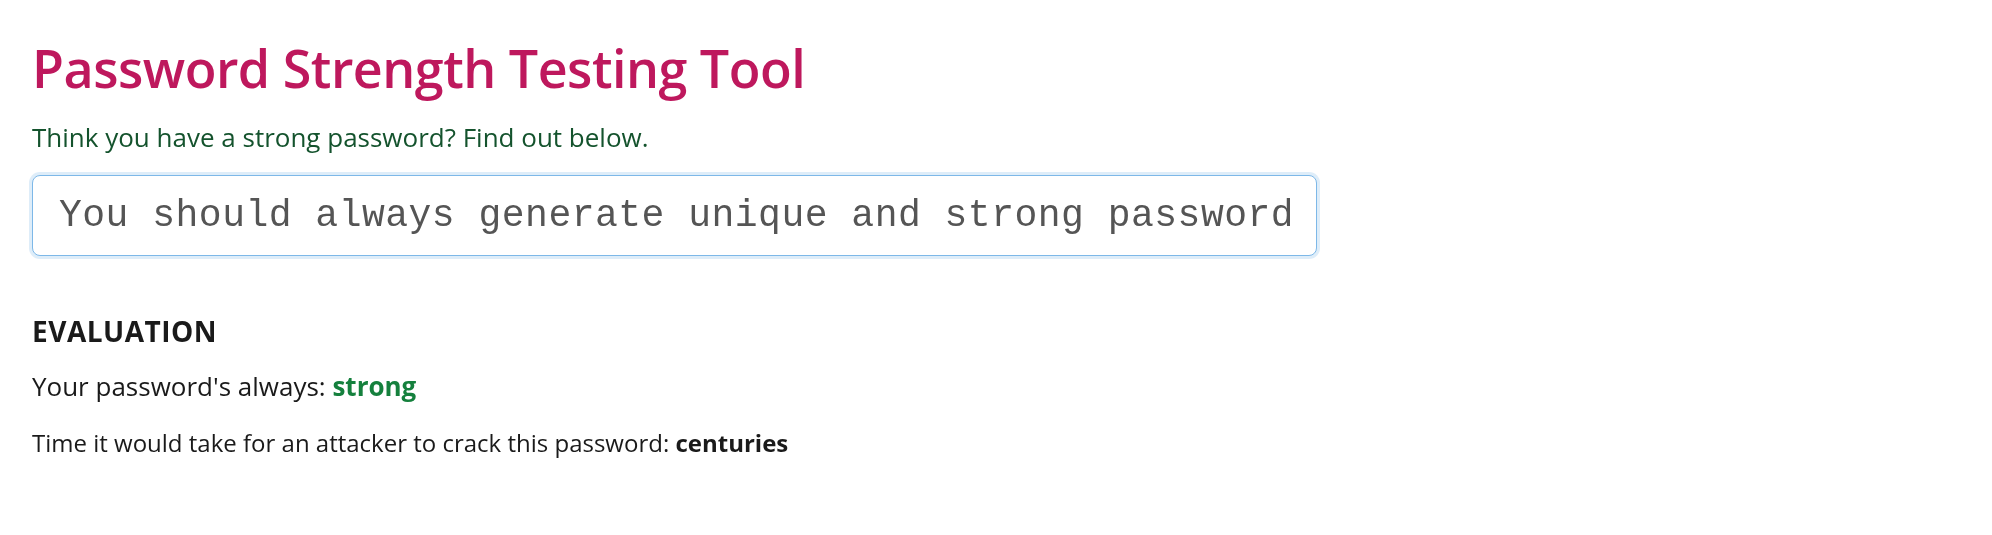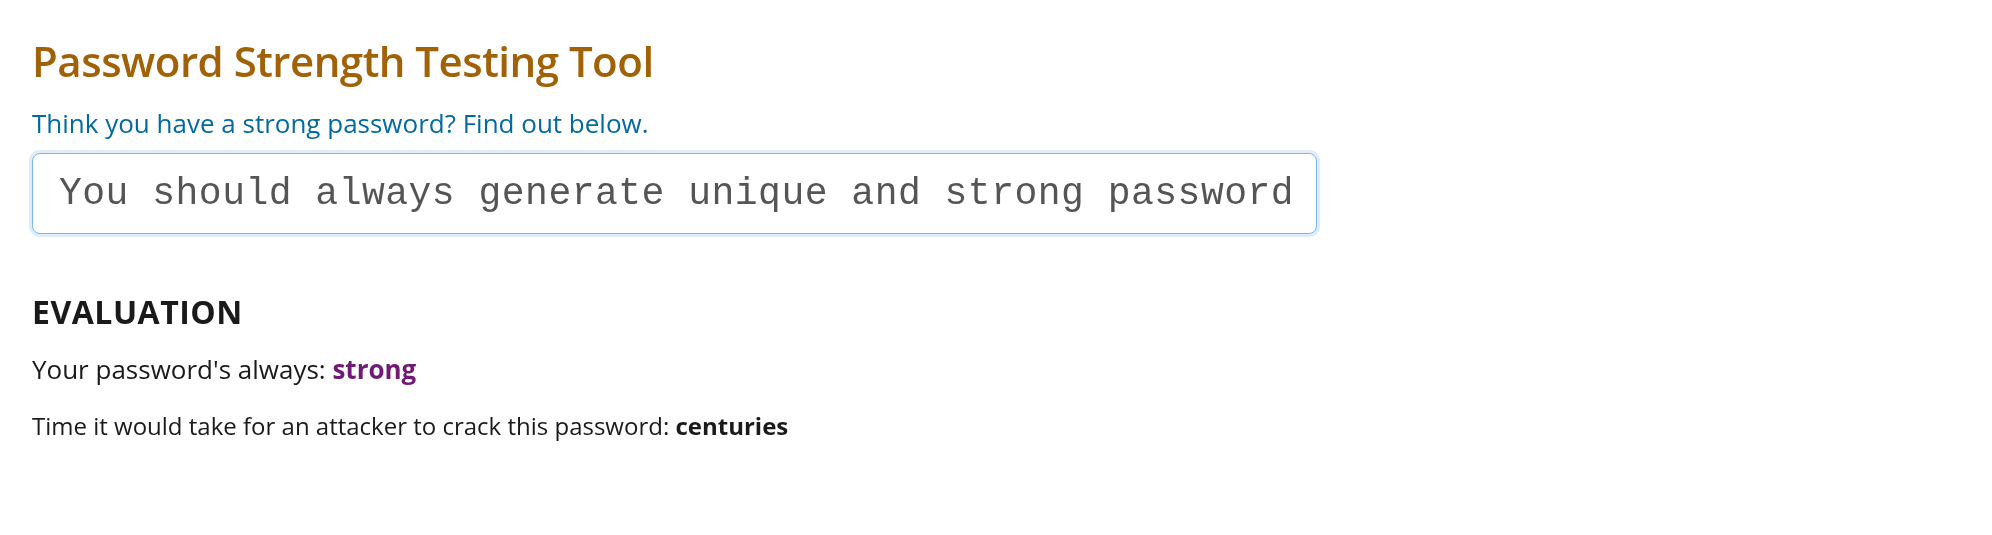--- a/index.html
+++ b/index.html
@@ -8,64 +8,64 @@
       box-sizing: border-box;
     }
     body {
       font-family: 'Open Sans', -apple-system, BlinkMacSystemFont, 'Segoe UI', Helvetica, Arial, sans-serif;
       background: #ffffff;
       padding: 32px;
       color: #1a1a1a;
       width: 1992px;
     }
     .page-title {
-      font-size: 42px;
+      font-size: 52px;
       font-weight: 600;
       margin-bottom: 16px;
-      color: #a16207;
+      color: #be185d;
       letter-spacing: -0.5px;
     }
     .page-subtitle {
       font-size: 26px;
       font-weight: 400;
-      margin-bottom: 12px;
-      color: #0369a1;
+      margin-bottom: 20px;
+      color: #14532d;
     }
     .password-input {
       width: 1285px;
       font-family: 'Courier New', Courier, monospace;
       font-size: 38px;
       padding: 18px 26px;
       border: 1px solid #7db8e8;
       border-radius: 8px;
       outline: none;
       color: #555555;
       letter-spacing: 0.5px;
       box-shadow: 0 0 0 3px rgba(125, 184, 232, 0.25);
       background: #ffffff;
     }
     .evaluation-section {
       margin-top: 56px;
     }
     .evaluation-heading {
-      font-size: 32px;
+      font-size: 28px;
       font-weight: 700;
       letter-spacing: 0.5px;
       margin-bottom: 18px;
       color: #1a1a1a;
     }
     .score-line {
       font-size: 26px;
       font-weight: 400;
       margin-bottom: 22px;
       color: #1a1a1a;
     }
     .score-value {
       font-weight: 700;
-      color: #701a75;
+      color: #15803d;
     }
     .crack-time-line {
       font-size: 24px;
       font-weight: 400;
       color: #1a1a1a;
     }
     .crack-time-value {
       font-weight: 700;
       color: #1a1a1a;
     }

